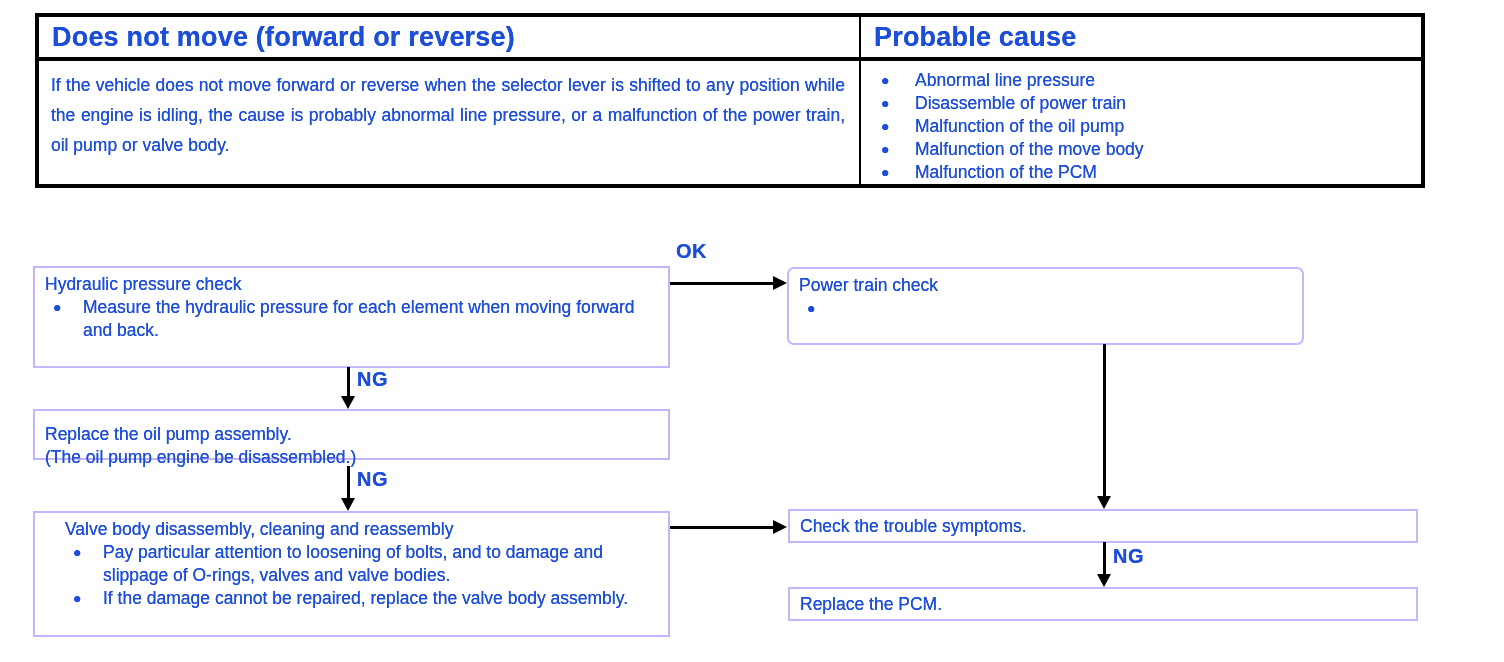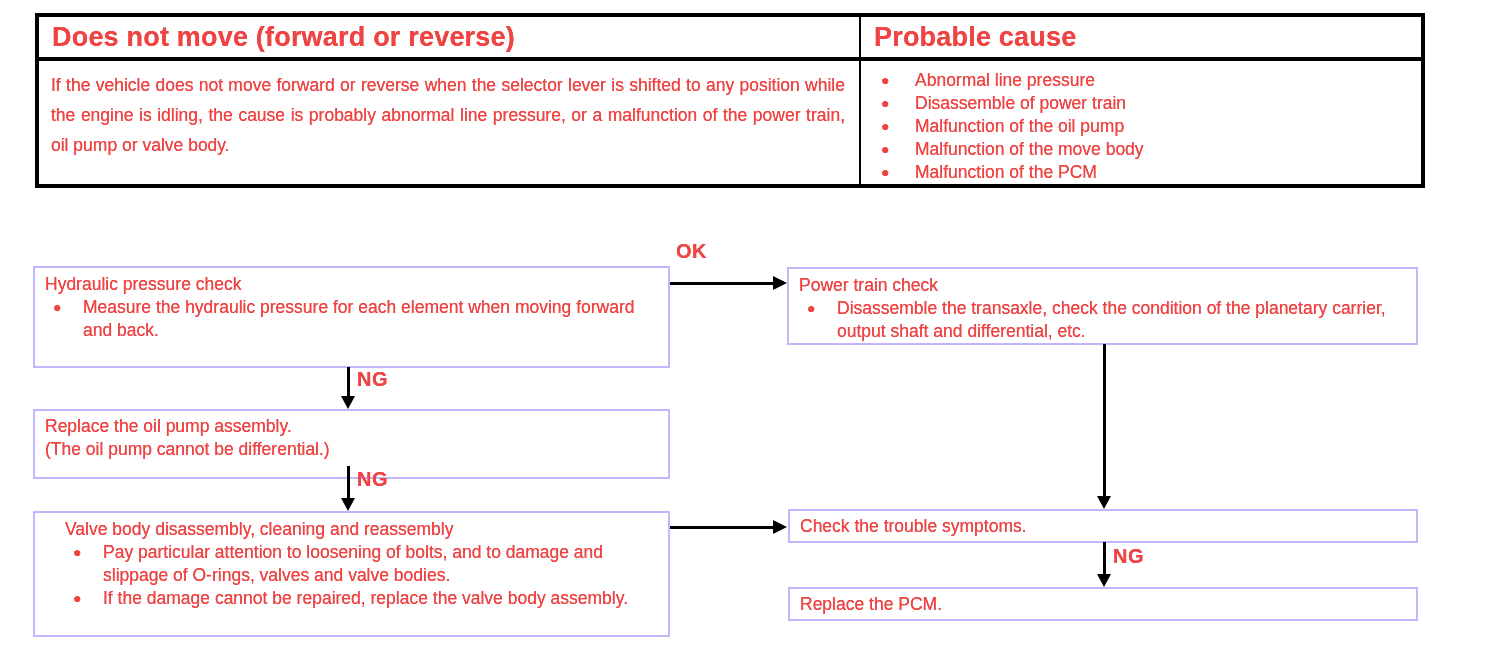--- a/index.html
+++ b/index.html
@@ -6,21 +6,21 @@
     margin: 0;
     padding: 0;
     background: #ffffff;
   }
   .page {
     position: relative;
     width: 1504px;
     height: 662px;
     background: #ffffff;
     font-family: "Liberation Sans", sans-serif;
-    color: #ef4444;
+    color: #1d4ed8;
     overflow: hidden;
   }
   .page * { box-sizing: border-box; }
   .txt { text-shadow: 0 0 0.45px currentColor; }
 
   
   .sym-table {
     position: absolute;
     left: 35px; top: 13px;
     width: 1390px; height: 175px;
@@ -71,22 +71,22 @@
     background: #fff;
     padding: 5px 10px 0 10px;
     font-size: 17.5px;
     line-height: 23px;
   }
   .fbox .fb-title { display: block; }
   .fbox ul.plain li { padding-left: 38px; }
   .fbox ul.plain li .bullet { left: 8px; }
 
   #box-hydraulic  { left: 33px;  top: 266px; width: 637px; height: 102px; }
-  #box-powertrain { left: 787px; top: 267px; width: 631px; height: 78px;  }
-  #box-oilpump    { left: 33px;  top: 409px; width: 637px; height: 70px;  padding-top: 4px; }
+  #box-powertrain { left: 787px; top: 267px; width: 517px; height: 78px; border-radius: 7px;  }
+  #box-oilpump    { left: 33px;  top: 409px; width: 637px; height: 51px;  padding-top: 12px; }
   #box-valvebody  { left: 33px;  top: 511px; width: 637px; height: 126px; padding-left: 30px; }
   #box-symptoms   { left: 788px; top: 509px; width: 630px; height: 34px;  padding-top: 4px; }
   #box-pcm        { left: 788px; top: 587px; width: 630px; height: 34px;  padding-top: 4px; }
 
   
   .hline, .vline { position: absolute; background: #000; }
   .hline { height: 3px; }
   .vline { width: 3px; }
   .ah-right {
     position: absolute; width: 0; height: 0;
@@ -147,27 +147,27 @@
   <div class="fbox" id="box-hydraulic">
     <span class="fb-title txt">Hydraulic pressure check</span>
     <ul class="plain">
       <li class="txt"><span class="bullet">●</span><span>Measure the hydraulic pressure for each element when moving forward and back.</span></li>
     </ul>
   </div>
 
   <div class="fbox" id="box-powertrain">
     <span class="fb-title txt">Power train check</span>
     <ul class="plain">
-      <li class="txt"><span class="bullet">●</span><span>Disassemble the transaxle, check the condition of the planetary carrier, output shaft and differential, etc.</span></li>
+      <li class="txt"><span class="bullet">●</span></li>
     </ul>
   </div>
 
   <div class="fbox" id="box-oilpump">
     <span class="fb-title txt">Replace the oil pump assembly.</span>
-    <span class="fb-title txt">(The oil pump cannot be differential.)</span>
+    <span class="fb-title txt">(The oil pump engine be disassembled.)</span>
   </div>
 
   <div class="fbox" id="box-valvebody">
     <span class="fb-title txt">Valve body disassembly, cleaning and reassembly</span>
     <ul class="plain">
       <li class="txt"><span class="bullet">●</span><span>Pay particular attention to loosening of bolts, and to damage and slippage of O-rings, valves and valve bodies.</span></li>
       <li class="txt"><span class="bullet">●</span><span>If the damage cannot be repaired, replace the valve body assembly.</span></li>
     </ul>
   </div>
 

